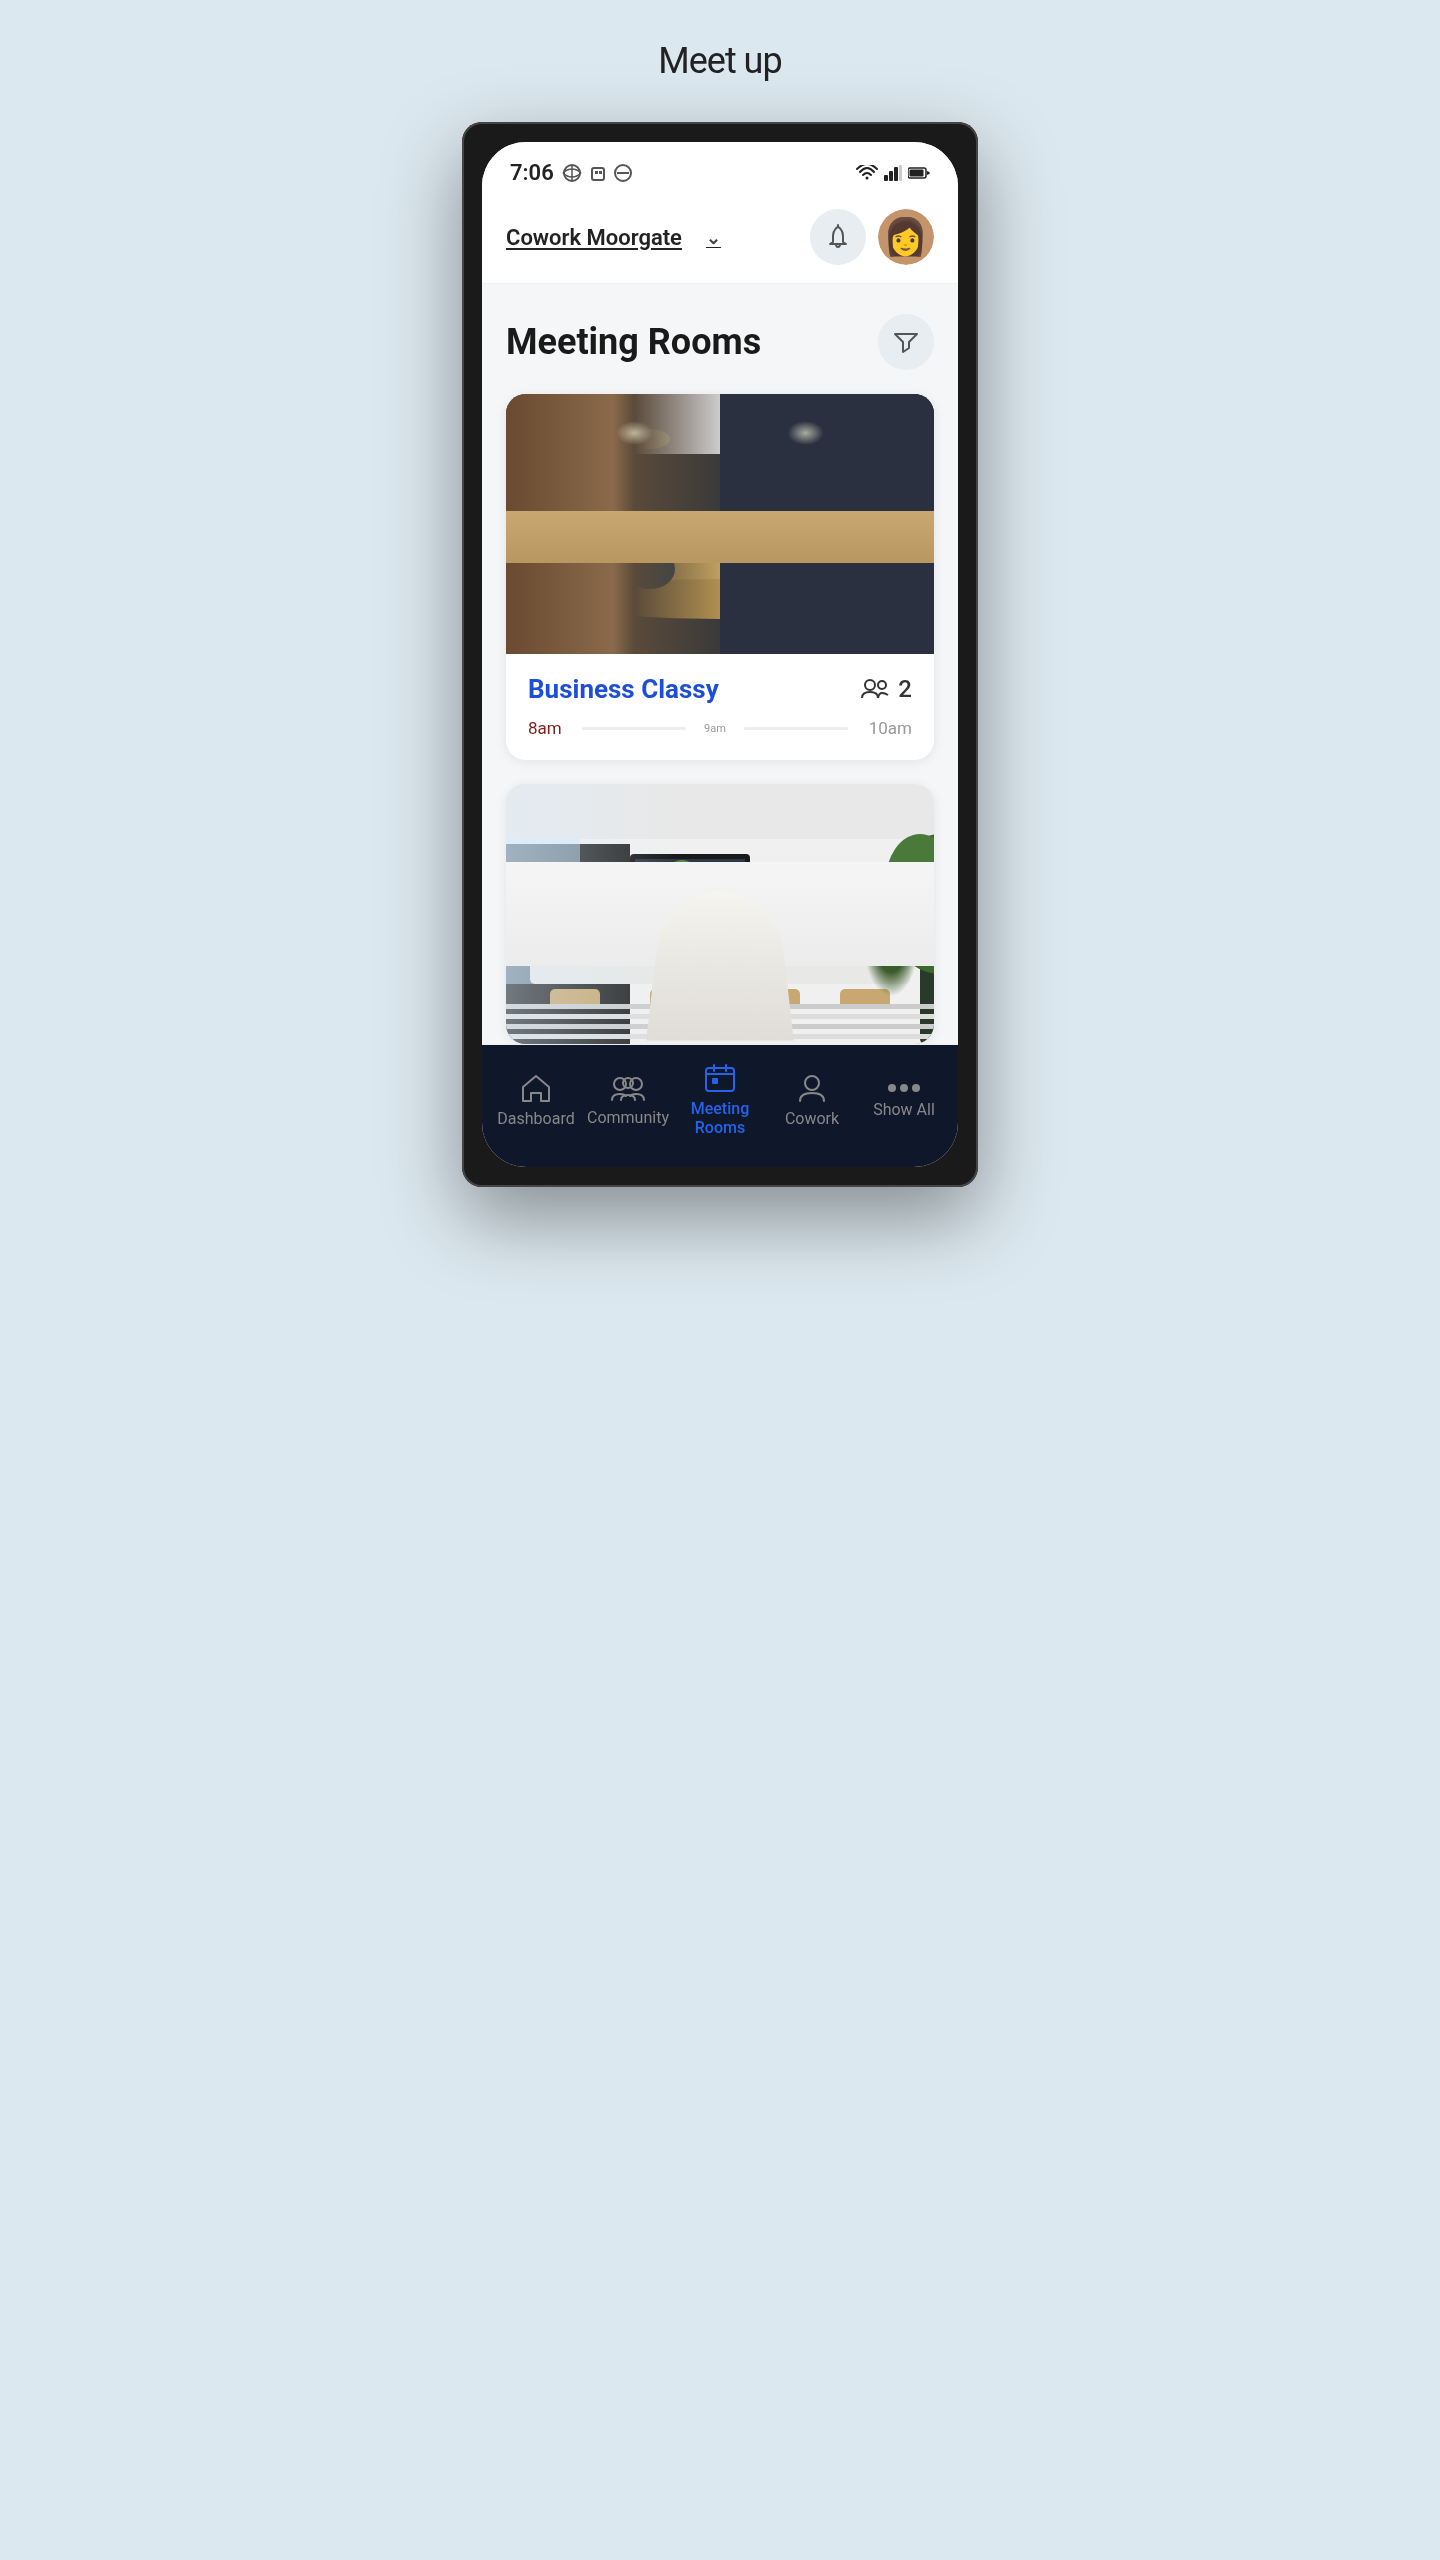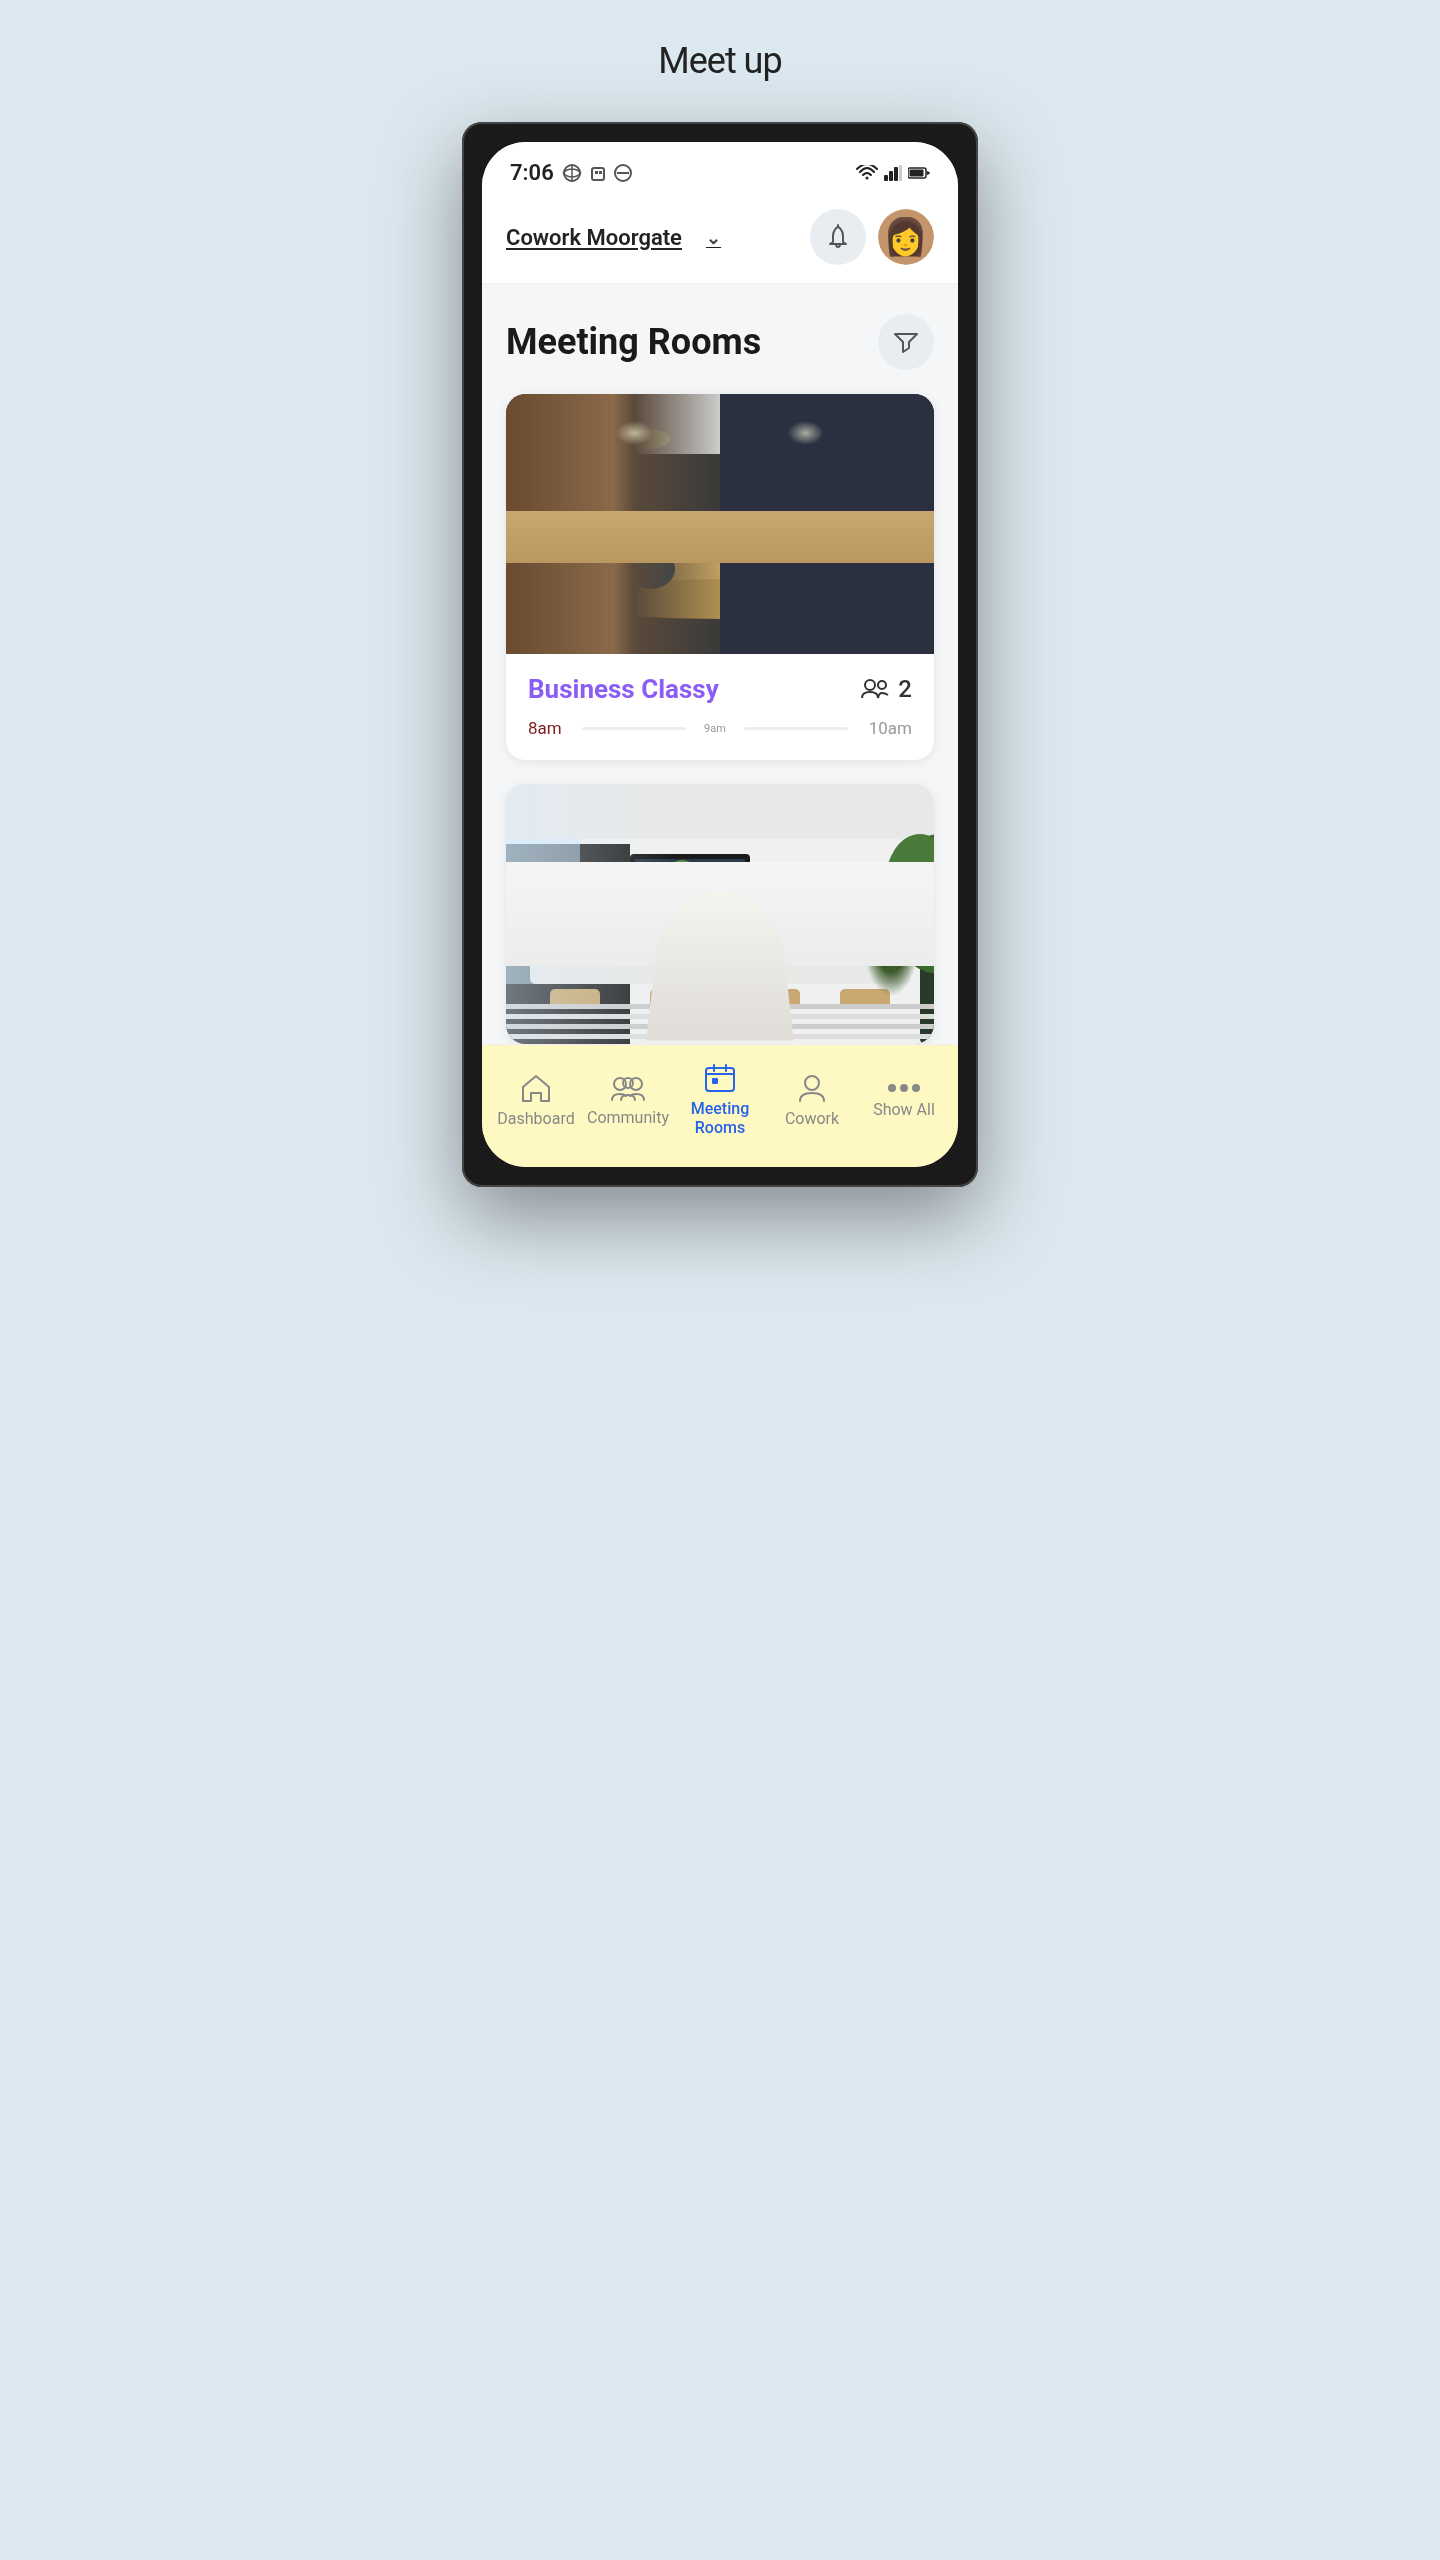--- a/index.html
+++ b/index.html
@@ -281,21 +281,21 @@
     .room-info-row {
       display: flex;
       align-items: center;
       justify-content: space-between;
       margin-bottom: 14px;
     }
 
     .room-name {
       font-size: 26px;
       font-weight: 700;
-      color: #8b5cf6;
+      color: #1d4ed8;
     }
 
     .room-capacity {
       display: flex;
       align-items: center;
       gap: 8px;
       font-size: 24px;
       font-weight: 500;
       color: #333;
     }
@@ -330,21 +330,21 @@
 
     .tl-end-label {
       font-size: 17px;
       color: #999;
       min-width: 60px;
       text-align: right;
     }
 
     
     .bottom-nav {
-      background: #fef9c3;
+      background: #0f172a;
       display: flex;
       align-items: center;
       justify-content: flex-end;
       padding: 18px 8px 30px;
       border-top: 1px solid #eee;
     }
 
     .nav-item {
       display: flex;
       flex-direction: column;

